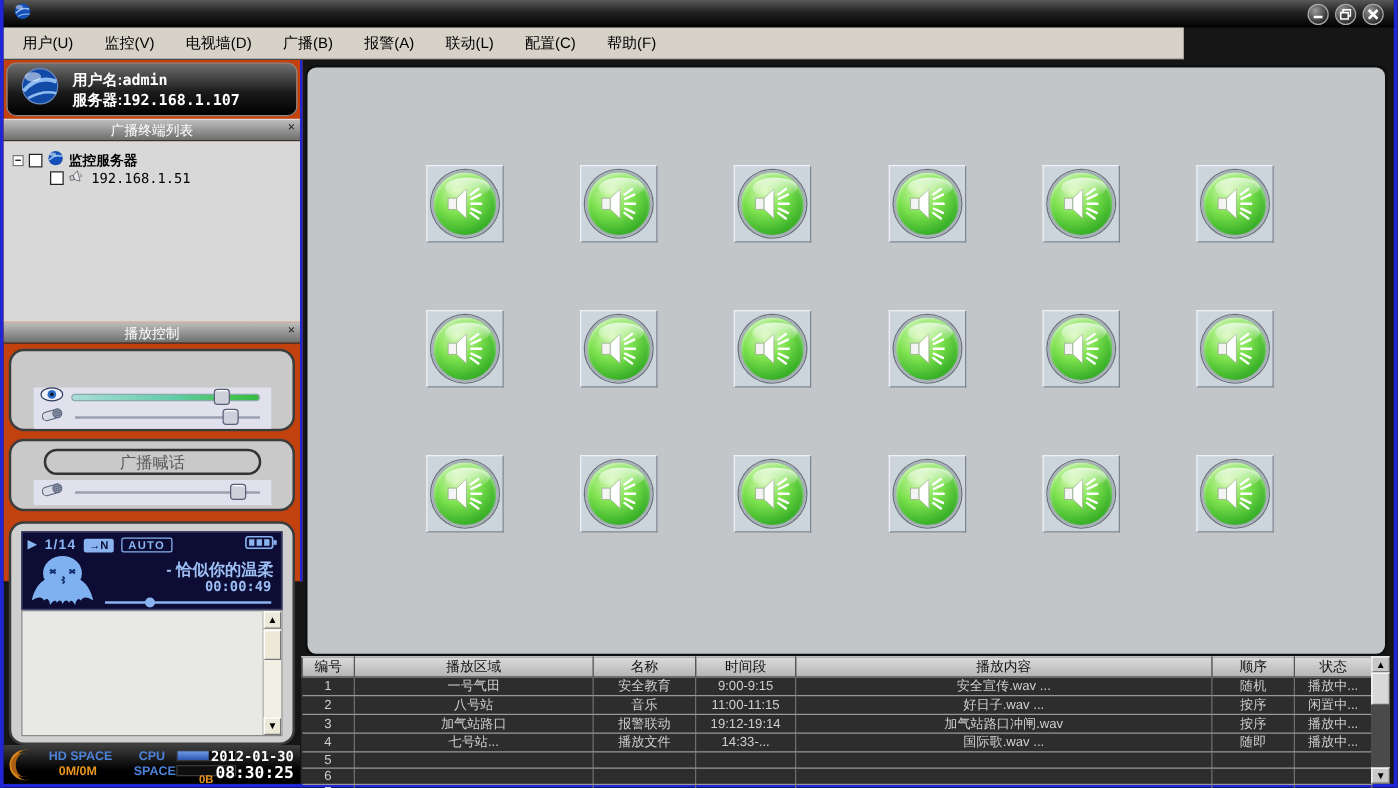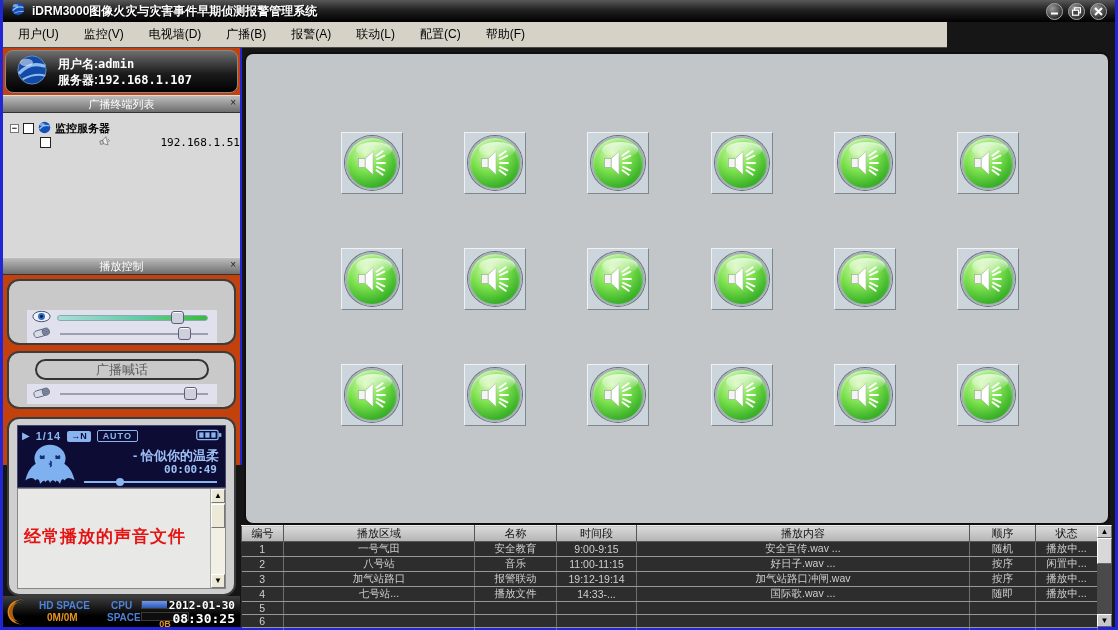--- a/index.html
+++ b/index.html
@@ -35,21 +35,21 @@
   .mono { font-family:"DejaVu Sans Mono",monospace; }
 
   .panel-header { position:absolute; left:0; width:237px; height:18px;
     background:linear-gradient(#bdbdbd,#6e6e6e); border-top:1px solid #ddd; border-bottom:1px solid #333;
     color:#fff; font-size:11px; display:flex; align-items:center; justify-content:center; }
   .panel-close { position:absolute; right:4px; top:2px; color:#222; font-size:10px; line-height:10px; cursor:default; }
 
   .tree { position:absolute; left:0; top:65px; width:237px; height:144px; background:#d8d8d8; padding-top:8px; }
   .tree-row { display:flex; align-items:center; gap:4px; height:14px; font-size:11px; color:#000; }
   .tree-root { padding-left:7px; font-weight:bold; }
-  .tree-child { padding-left:37px;justify-content:space-between; }
+  .tree-child { padding-left:37px; }
   .expand-box { width:9px; height:9px; background:#fff; border:1px solid #777; font-size:9px; line-height:6px; text-align:center; color:#000; }
   .checkbox { width:11px; height:11px; background:#fff; border:1.5px solid #222; }
   .tree-label { white-space:nowrap; }
 
   .ctl-group { position:absolute; left:4px; width:229px; border:2px solid #3c3c3c; border-radius:12px; background:#c9c9c9; }
   .pill-btn { position:absolute; left:26px; width:174px; height:21px; border:2px solid #333; border-radius:11px;
     color:#5d5d5d; font-size:13px; display:flex; align-items:center; justify-content:center; background:transparent; }
   .slider-panel { position:absolute; left:18px; width:190px; background:#e0e1ed; }
   .slider-row { display:flex; align-items:center; gap:6px; height:16px; padding:0 5px; }
   .track-wrap { position:relative; flex:1; height:14px; }
@@ -126,21 +126,20 @@
 
   <div class="titlebar">
     <span>
       <svg width="14" height="14" viewBox="0 0 34 34">
           <circle cx="17" cy="17" r="15" fill="#1550b8"></circle>
           <path d="M4 21 Q15 8 30 13" stroke="#9ac4f0" stroke-width="3" fill="none"></path>
           <path d="M8 27 Q20 21 31 23" stroke="#9ac4f0" stroke-width="2" fill="none"></path>
           <ellipse cx="11" cy="9" rx="7" ry="4" fill="rgba(255,255,255,.45)"></ellipse>
         </svg>
     </span>
-    <span class="title-text">iDRM3000图像火灾与灾害事件早期侦测报警管理系统</span>
     <div class="win-btns">
       <div class="win-btn">
         <svg width="9" height="9" viewBox="0 0 9 9">
             <line x1="1" y1="6.5" x2="8" y2="6.5" stroke="#fff" stroke-width="2"></line>
           </svg>
       </div>
       <div class="win-btn">
         <svg width="9" height="9" viewBox="0 0 9 9">
             <rect x="2.5" y="0.8" width="6" height="5" fill="none" stroke="#fff" stroke-width="1.2"></rect>
             <rect x="0.6" y="3.2" width="6" height="5" fill="#444" stroke="#fff" stroke-width="1.2"></rect>
@@ -302,21 +301,20 @@
               <path d="M28 20 q3 -1.5 0 -3 q3 -1.5 0 -3" stroke="#12306e" stroke-width="1.6" fill="none" transform="translate(2 6)"></path>
             </svg>
         </span>
         <span class="ps-song">- 恰似你的温柔</span>
         <span class="ps-time">00:00:49</span>
         <span class="ps-progress">
             <span class="ps-dot" style="left: 24%;"></span>
           </span>
       </div>
       <div class="file-list">
-        <span class="file-note">经常播放的声音文件</span>
         <div class="vscroll">
           <span class="vs-btn" style="top:0;">▲</span>
           <span class="vs-thumb" style="top:15px; height:24px;"></span>
           <span class="vs-btn" style="bottom:0;">▼</span>
         </div>
       </div>
     </div>
 
     <div class="status-bar">
       <span class="crescent">

